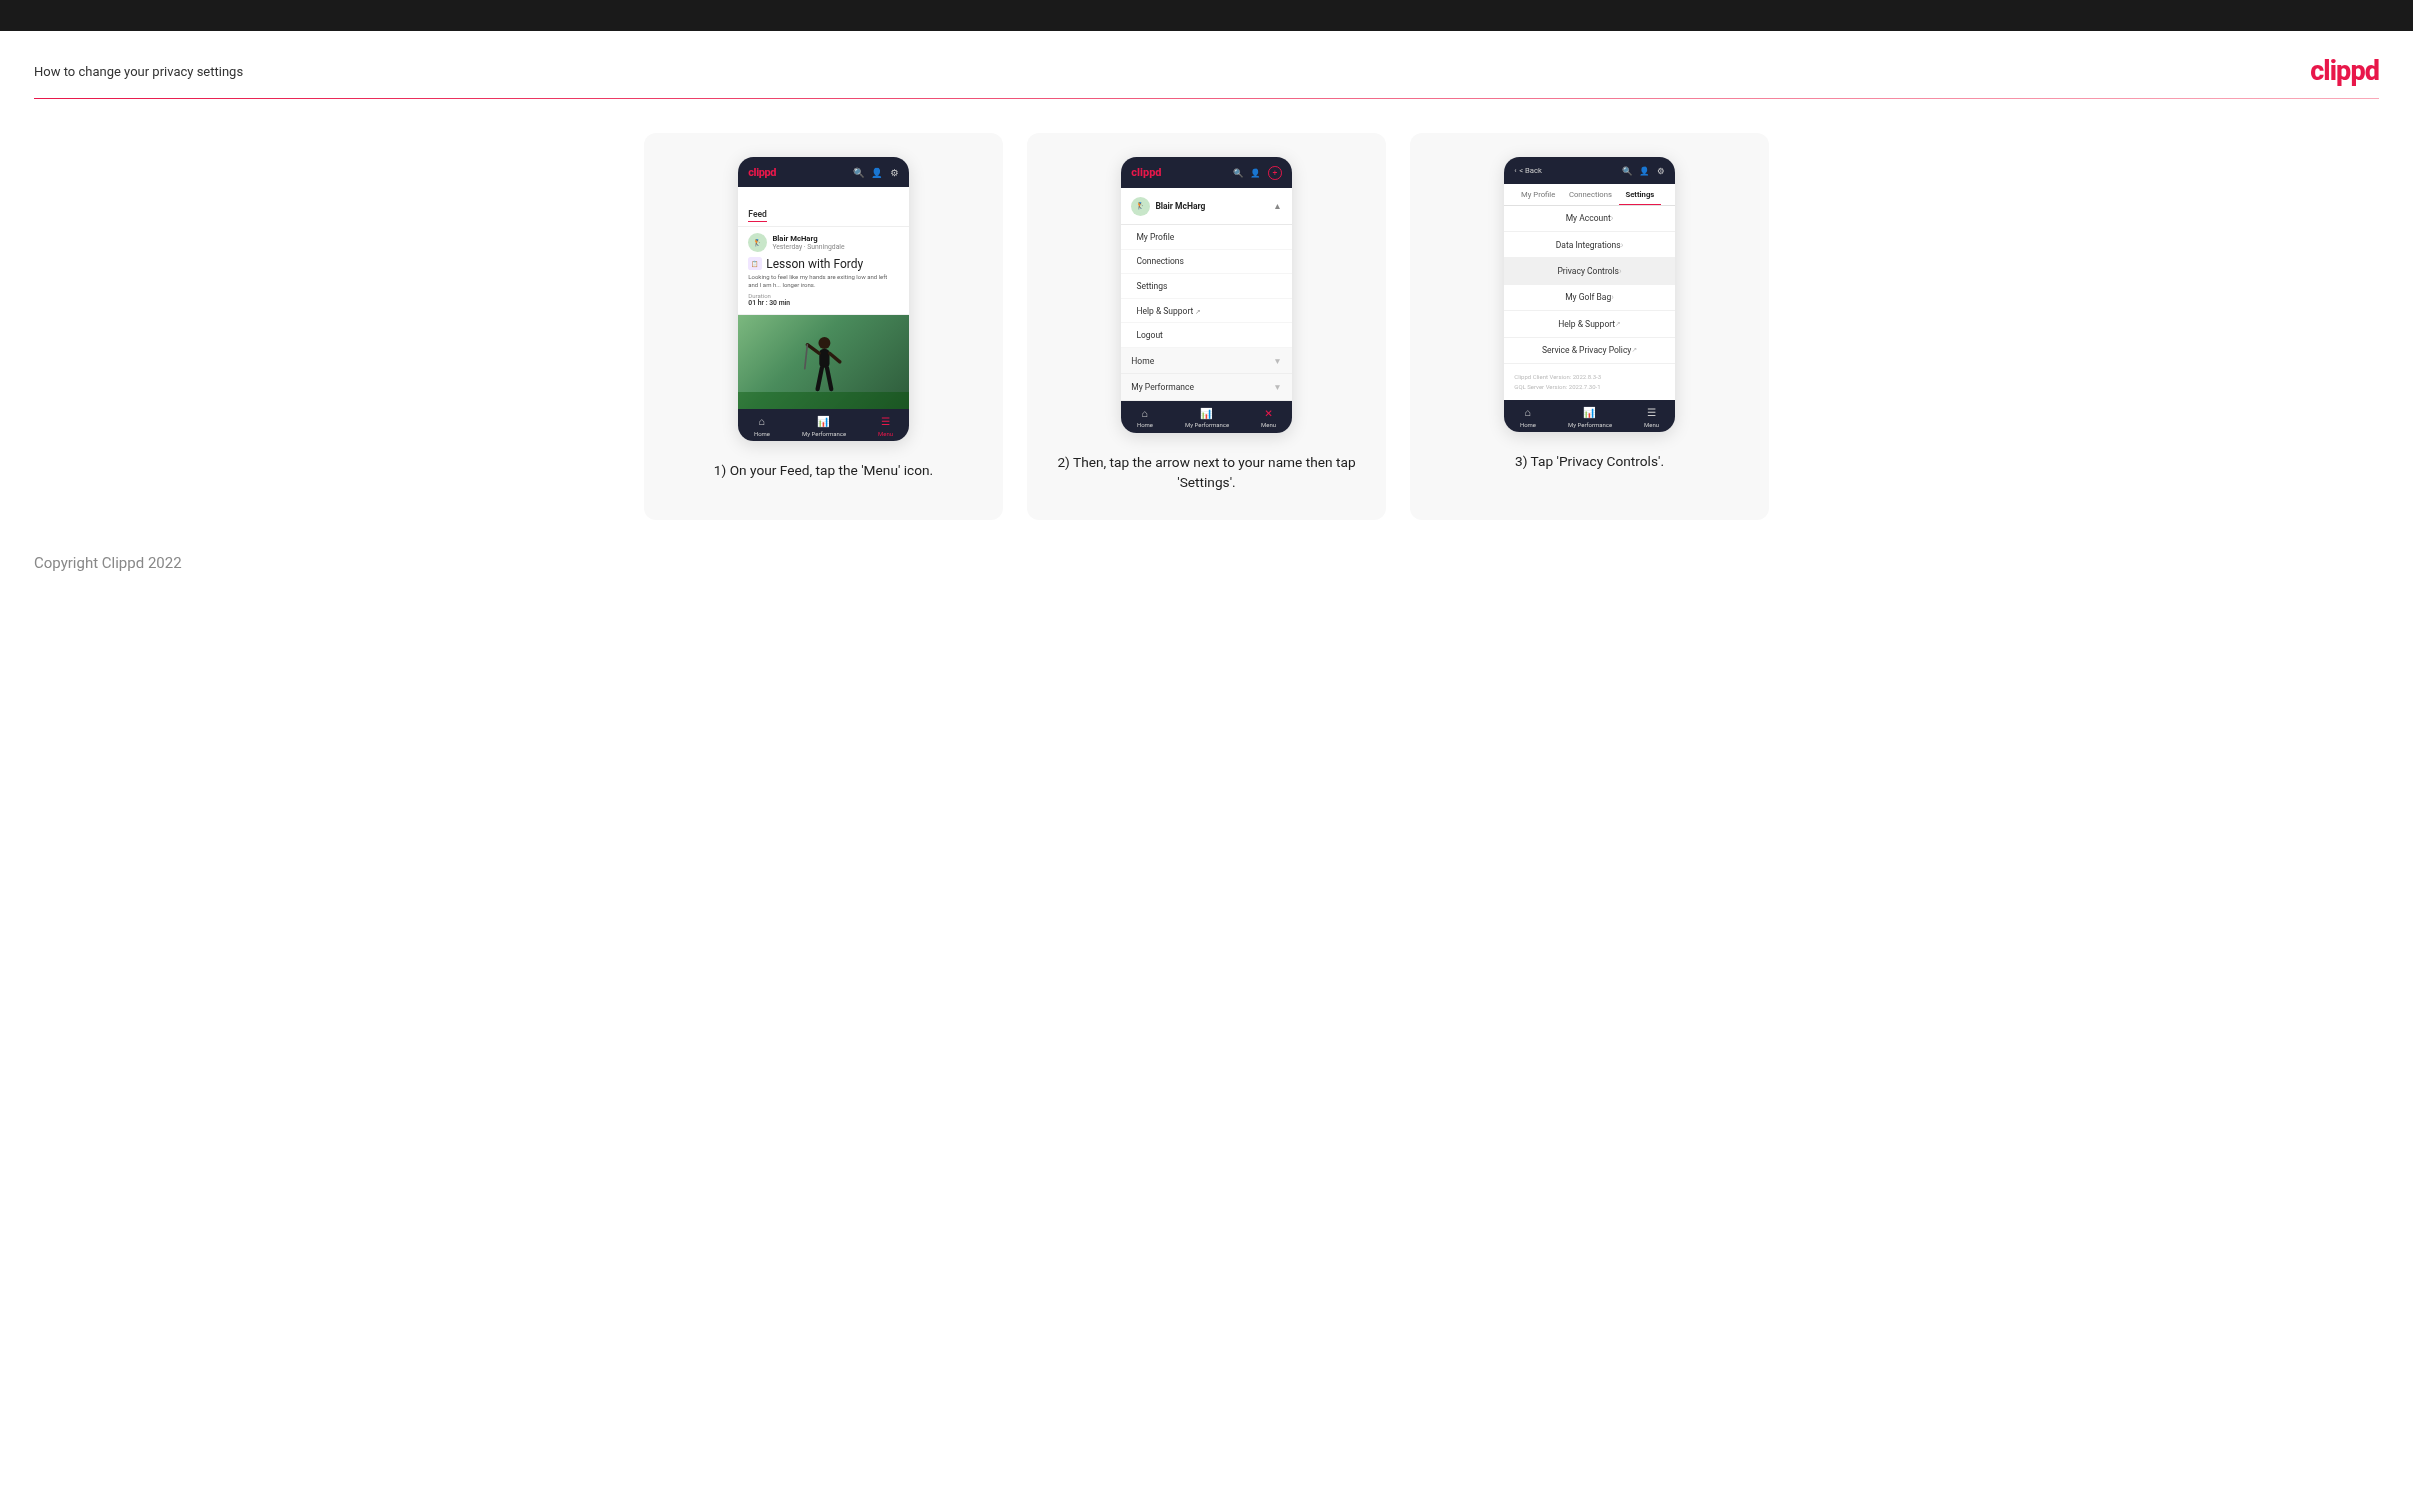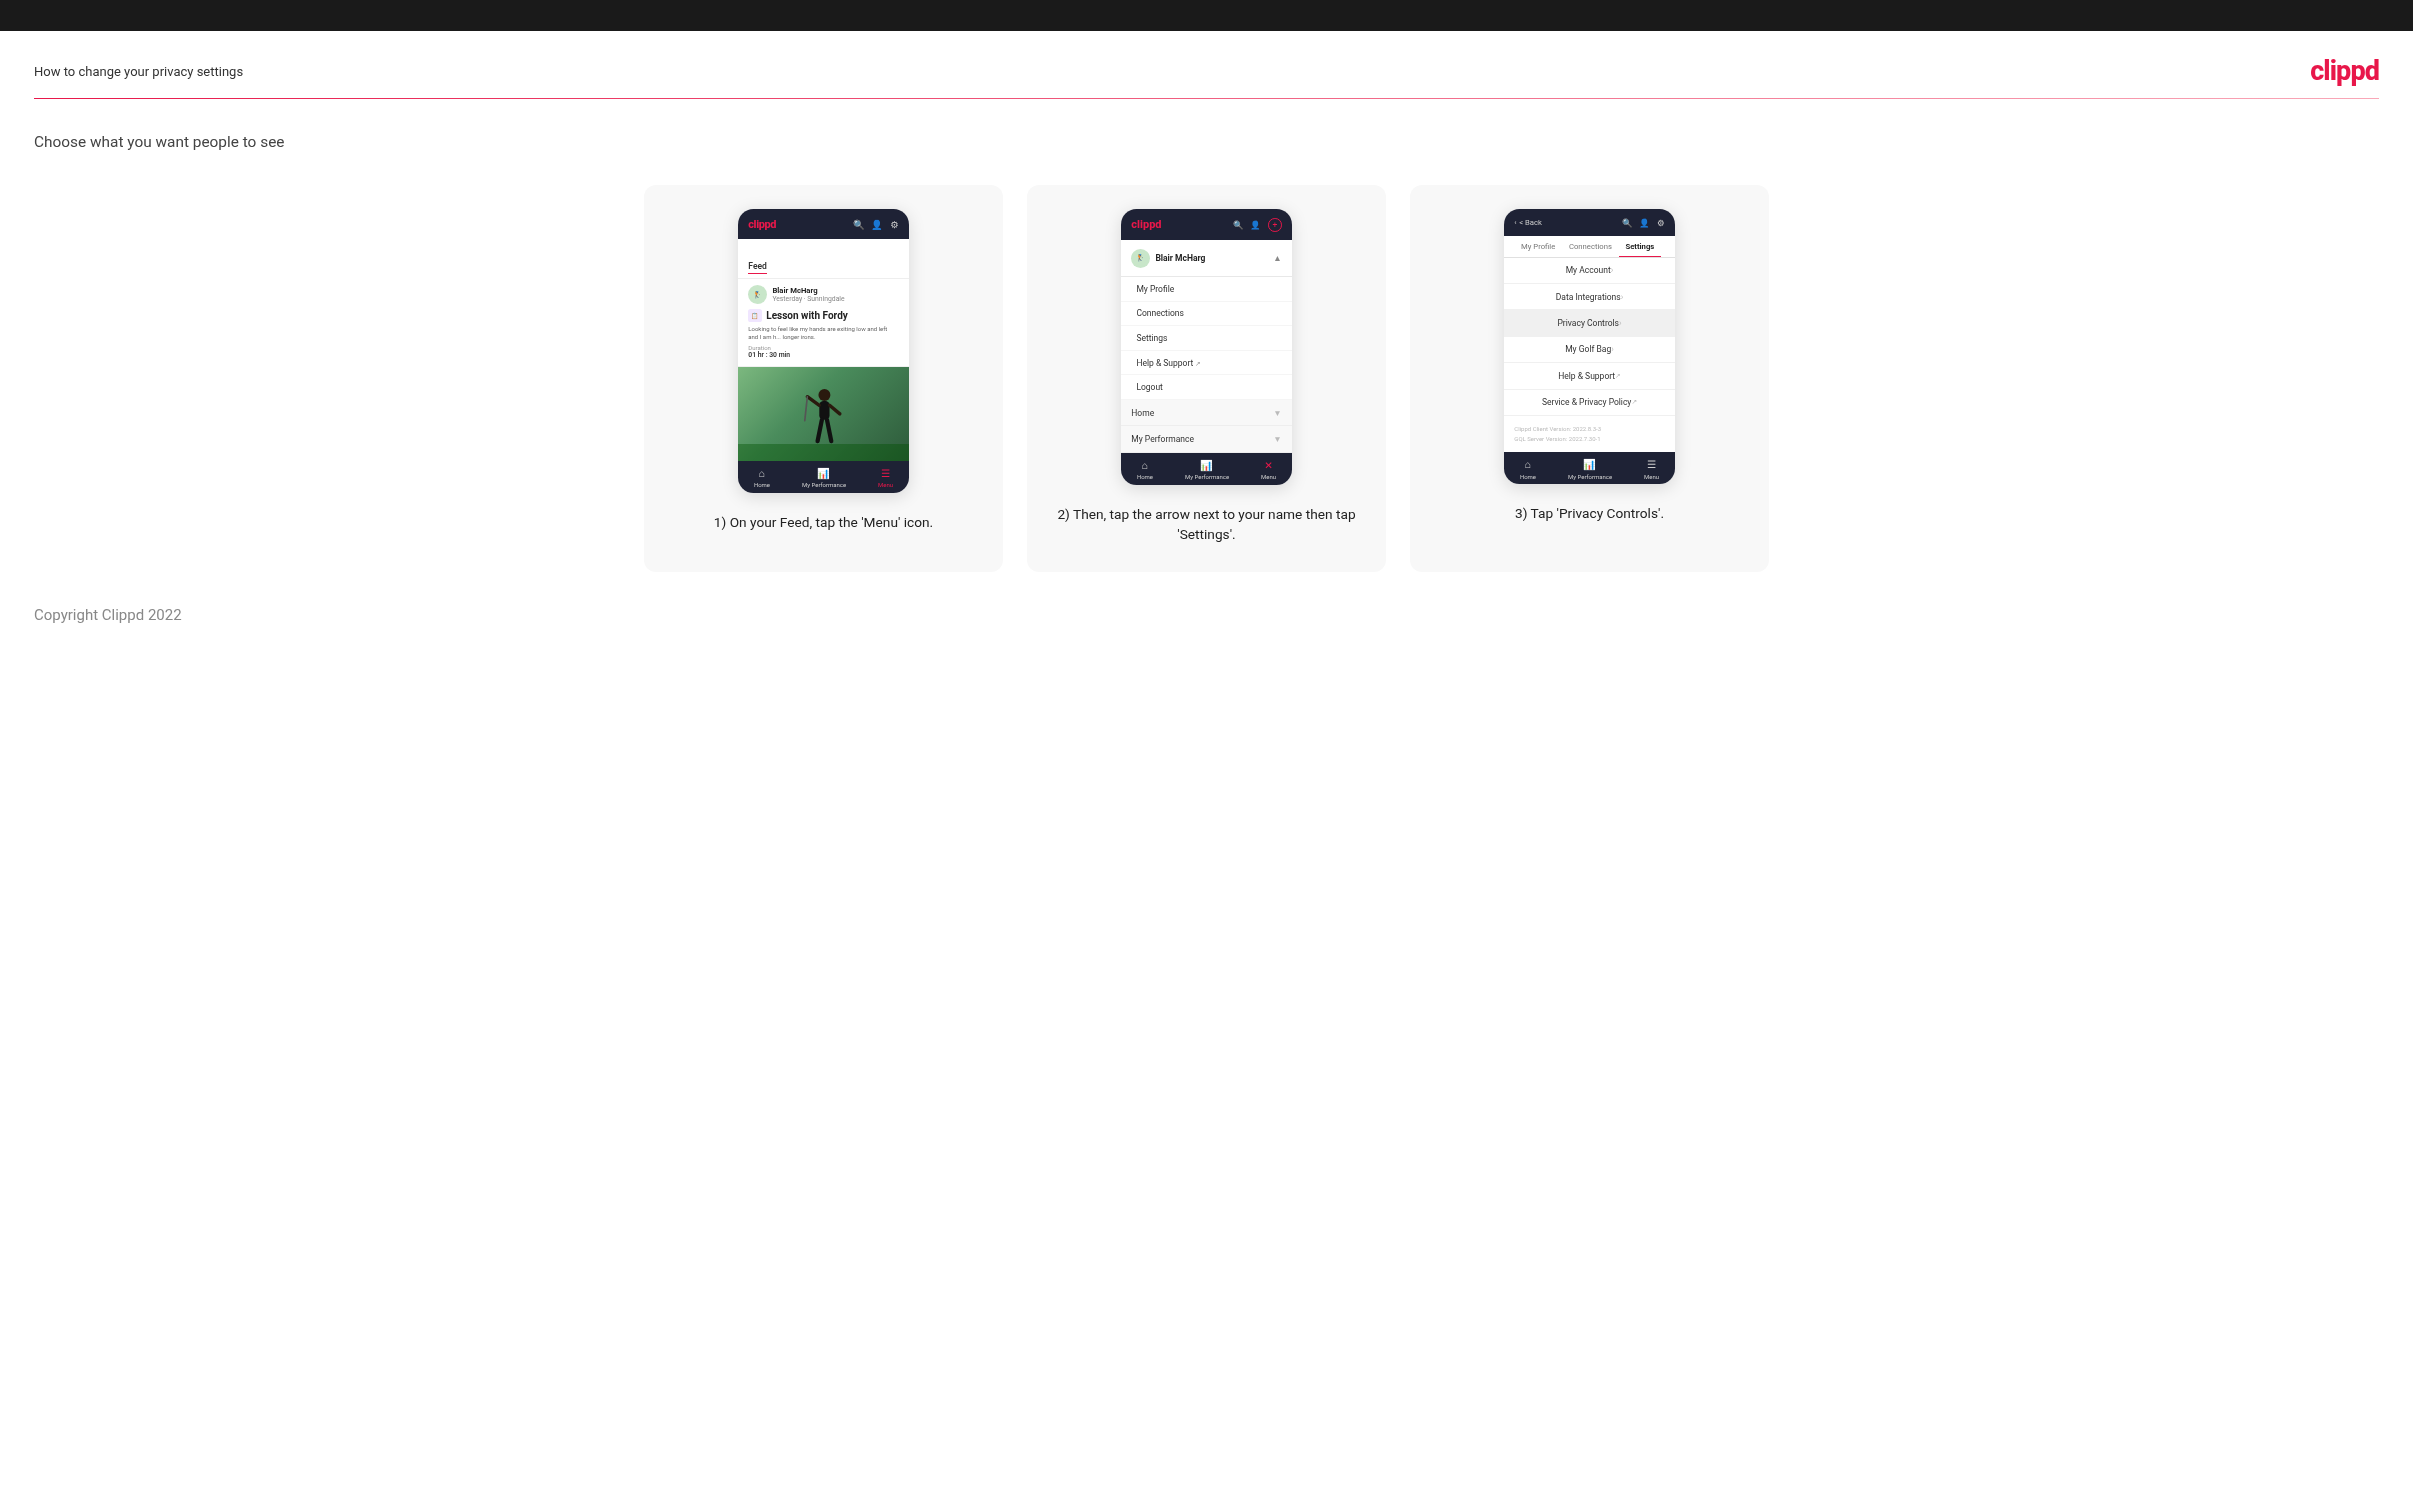--- a/index.html
+++ b/index.html
@@ -163,22 +163,22 @@
       width: 13.7px;
       height: 13.7px;
       background: #f0e6ff;
       border-radius: 2.6px;
       display: flex;
       align-items: center;
       justify-content: center;
       font-size: 6px;
     }
     .p1-lesson-title {
-      font-size: 10px;
-      font-weight: 700;
+      font-size: 12px;
+      font-weight: 400;
       color: #222;
     }
     .p1-lesson-desc {
       font-size: 6px;
       color: #666;
       line-height: 1.3;
     }
     .p1-duration-label {
       font-size: 6px;
       color: #999;
@@ -415,21 +415,20 @@
 <div class="top-bar"></div>
 
 <div class="header">
   <span class="header-title">How to change your privacy settings</span>
   <span class="logo">clippd</span>
 </div>
 
 <div class="divider"></div>
 
 <div class="main">
-  <p class="page-subheading">Choose what you want people to see</p>
 
   <div class="steps">
 
     <div class="step-card">
 
       <div class="phone-mockup">
 
         <div class="p1-header">
           <span class="p1-logo">clippd</span>
           <div class="p1-icons">

